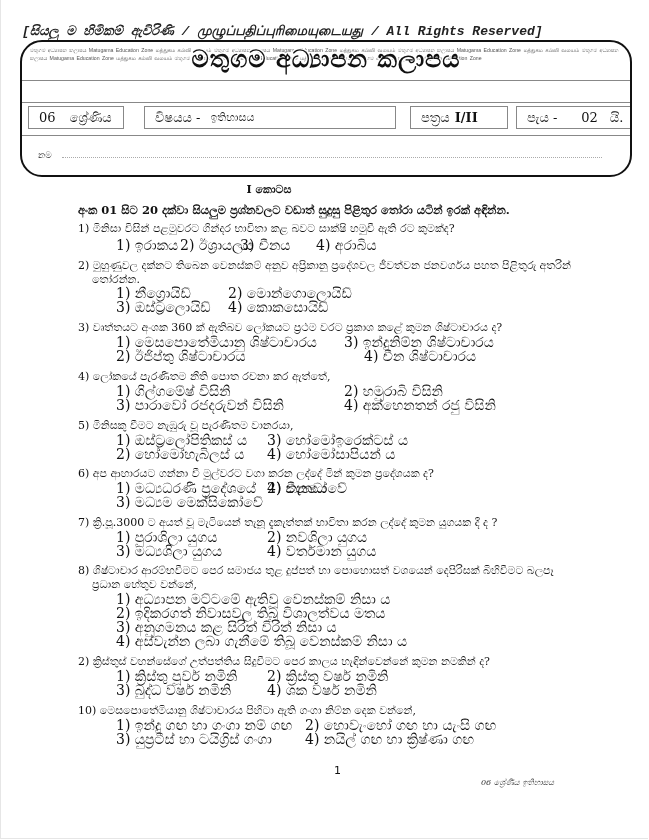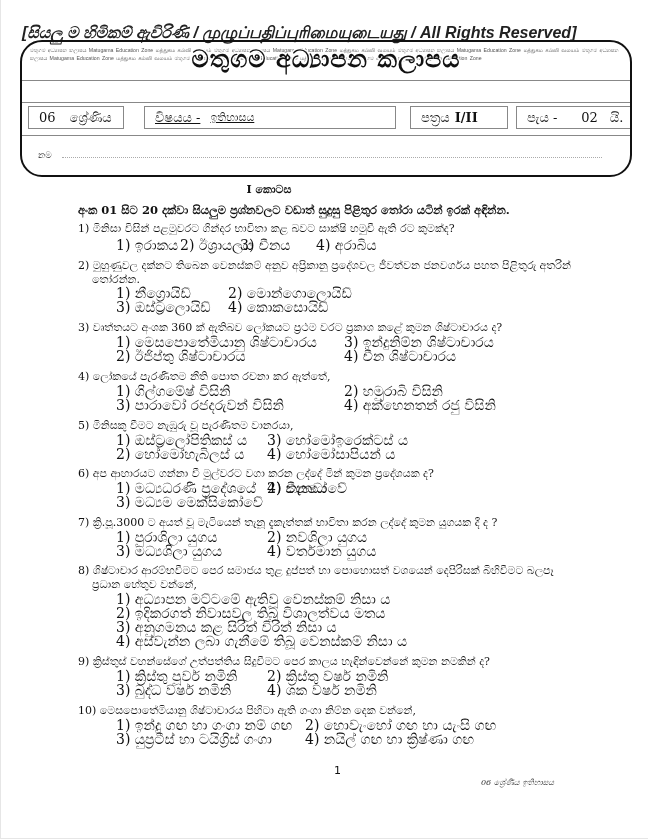--- a/index.html
+++ b/index.html
@@ -1,20 +1,20 @@
 <!DOCTYPE html>
 <html><head>
 <meta charset="utf-8">
 <style>
   html,body{margin:0;padding:0;}
   body{width:649px;height:840px;background:#ffffff;position:relative;overflow:hidden;
        font-family:"DejaVu Serif","Liberation Serif",serif;color:#111;}
   .page-edge{position:absolute;left:0;top:0;width:647px;height:838px;border-left:1px solid #e6e6e6;border-bottom:1px solid #e6e6e6;}
-  .rights{position:absolute;left:22px;top:24px;font-size:16px;font-style:italic;font-weight:bold;color:#222;
-          font-family:Liberation Sans, sans-serif;}
+  .rights{position:absolute;left:22px;top:24px;font-size:13px;font-style:italic;font-weight:bold;color:#222;
+          font-family:Liberation Mono, monospace;}
   .header-box{position:absolute;left:20px;top:40px;width:612px;height:137px;border:2px solid #111;
               border-radius:22px 22px 22px 22px;box-sizing:border-box;overflow:hidden;}
   .watermark{position:absolute;left:8px;top:4px;right:8px;height:30px;font-size:5.2px;line-height:8px;color:#555;
              font-family:"Liberation Sans",sans-serif;overflow:hidden;white-space:normal;word-spacing:1px;}
   .zone-title{position:absolute;left:0;right:0;top:3px;text-align:center;font-size:24px;font-weight:bold;
               font-family:"DejaVu Sans",sans-serif;color:#111;letter-spacing:1px;
               text-shadow:-1px -1px 0 #fff,1px -1px 0 #fff,-1px 1px 0 #fff,1px 1px 0 #fff;}
   .row-line{position:absolute;left:0;right:0;height:1px;background:#888;}
   .exam-title{position:absolute;left:0;right:0;top:47px;text-align:center;font-size:17px;font-weight:bold;
               font-family:"DejaVu Serif",serif;}
@@ -40,21 +40,21 @@
 <div class="header-box">
   <div class="watermark">මතුගම අධ්‍යාපන කලාපය Matugama Education Zone மத்துகம கல்வி வலயம் මතුගම අධ්‍යාපන කලාපය Matugama Education Zone மத்துகம கல்வி வலயம் මතුගම අධ්‍යාපන කලාපය Matugama Education Zone மத்துகம கல்வி வலயம் මතුගම අධ්‍යාපන කලාපය Matugama Education Zone மத்துகம கல்வி வலயம் මතුගම අධ්‍යාපන කලාපය Matugama Education Zone மத்துகம கல்வி வலயம் මතුගම අධ්‍යාපන කලාපය Matugama Education Zone</div>
   <div class="zone-title">මතුගම අධ්‍යාපන කලාපය</div>
   <div class="row-line" style="top:38px"></div>
   <div class="row-line" style="top:60px"></div>
 
   <div class="cell" style="left:6px;width:96px;">
     <span>06</span>
     <span style="margin-left:14px">ශ්‍රේණිය</span>
   </div>
-  <div class="cell" style="left:122px;width:252px;text-decoration:underline;">
+  <div class="cell" style="left:122px;width:252px;">
     <span>විෂයය -</span>
     <span style="margin-left:10px;font-size:11px">ඉතිහාසය</span>
   </div>
   <div class="cell" style="left:388px;width:98px;">
     <span>පත්‍රය</span>
     <span class="b" style="margin-left:5px">I/II</span>
   </div>
   <div class="cell" style="left:494px;width:126px;">
     <span>පැය -</span>
     <span style="margin-left:24px">02</span>
@@ -79,21 +79,21 @@
 <div class="q" style="top:273px;left:92px">තෝරන්න.</div>
 <div class="opt" style="left:116px;top:286px">1)  නීග්‍රොයිඩ්</div>
 <div class="opt" style="left:228px;top:286px">2) මොන්ගොලොයිඩ්</div>
 <div class="opt" style="left:116px;top:300px">3) ඔස්ට්‍රලොයිඩ්</div>
 <div class="opt" style="left:228px;top:300px">4) කොකසොයිඩ්</div>
 
 <div class="q" style="top:321px">3) වෘත්තයට අංශක 360 ක් ඇතිබව ලෝකයට ප්‍රථම වරට ප්‍රකාශ කළේ කුමන ශිෂ්ටාචාරය ද?</div>
 <div class="opt" style="left:116px;top:335px">1) මෙසපොතේමියානු ශිෂ්ටාචාරය</div>
 <div class="opt" style="left:344px;top:335px">3) ඉන්දුනිම්න ශිෂ්ටාචාරය</div>
 <div class="opt" style="left:116px;top:349px">2) ඊජිප්තු ශිෂ්ටාචාරය</div>
-<div class="opt" style="left:344px;top:349px">4)  චීන ශිෂ්ටාචාරය</div>
+<div class="opt" style="left:364px;top:349px">4)  චීන ශිෂ්ටාචාරය</div>
 
 <div class="q" style="top:370px">4) ලෝකයේ පැරණිතම නීති පොත රචනා කර ඇත්තේ,</div>
 <div class="opt" style="left:116px;top:384px">1) ගිල්ගමේෂ් විසිනි</div>
 <div class="opt" style="left:344px;top:384px">2) හමුරාබි විසිනි</div>
 <div class="opt" style="left:116px;top:398px">3) පාරාවෝ රජදරුවන් විසිනි</div>
 <div class="opt" style="left:344px;top:398px">4) අක්හෙනතන් රජු විසිනි</div>
 
 <div class="q" style="top:419px">5) මිනිසකු වීමට නැඹුරු වූ පැරණිතම වානරයා,</div>
 <div class="opt" style="left:116px;top:433px">1) ඔස්ට්‍රලෝපිතිකස් ය</div>
 <div class="opt" style="left:267px;top:433px">3) හෝමෝඉරෙක්ටස් ය</div>
@@ -112,21 +112,21 @@
 <div class="opt" style="left:116px;top:544px">3) මධ්‍යශිලා යුගය</div>
 <div class="opt" style="left:267px;top:544px">4) වර්තමාන යුගය</div>
 
 <div class="q" style="top:564px">8) ශිෂ්ටාචාර ආරම්භවීමට පෙර සමාජය තුළ දුප්පත් හා පොහොසත් වශයෙන් දෙපිරිසක් බිහිවීමට බලපෑ</div>
 <div class="q" style="top:578px;left:92px">ප්‍රධාන හේතුව වන්නේ,</div>
 <div class="opt" style="left:116px;top:592px">1) අධ්‍යාපන මට්ටමේ ඇතිවූ වෙනස්කම් නිසා ය</div>
 <div class="opt" style="left:116px;top:606px">2) ඉදිකරගත් නිවාසවල තිබූ විශාලත්වය මතය</div>
 <div class="opt" style="left:116px;top:620px">3) අනුගමනය කළ සිරිත් විරිත් නිසා ය</div>
 <div class="opt" style="left:116px;top:634px">4) අස්වැන්න ලබා ගැනීමේ තිබූ වෙනස්කම් නිසා ය</div>
 
-<div class="q" style="top:655px">9) ක්‍රිස්තුස් වහන්සේගේ උත්පත්තිය සිදුවීමට පෙර කාලය හැඳින්වෙන්නේ කුමන නමකින් ද?</div>
+<div class="q" style="top:655px">2) ක්‍රිස්තුස් වහන්සේගේ උත්පත්තිය සිදුවීමට පෙර කාලය හැඳින්වෙන්නේ කුමන නමකින් ද?</div>
 <div class="opt" style="left:116px;top:669px">1) ක්‍රිස්තු පූර්ව නමිනි</div>
 <div class="opt" style="left:267px;top:669px">2) ක්‍රිස්තු වර්ෂ නමිනි</div>
 <div class="opt" style="left:116px;top:683px">3) බුද්ධ වර්ෂ නමිනි</div>
 <div class="opt" style="left:267px;top:683px">4) ශක වර්ෂ නමිනි</div>
 
 <div class="q" style="top:704px">10) මෙසපොතේමියානු ශිෂ්ටාචාරය පිහිටා ඇති ගංගා නිම්න දෙක වන්නේ,</div>
 <div class="opt" style="left:116px;top:718px">1) ඉන්දු ගඟ හා ගංගා නම් ගඟ</div>
 <div class="opt" style="left:305px;top:718px">2) හොවැංහෝ ගඟ හා යැංසි ගඟ</div>
 <div class="opt" style="left:116px;top:732px">3) යුප්‍රටීස් හා ටයිග්‍රිස් ගංගා</div>
 <div class="opt" style="left:305px;top:732px">4) නයිල් ගඟ හා ක්‍රිෂ්ණා ගඟ</div>

